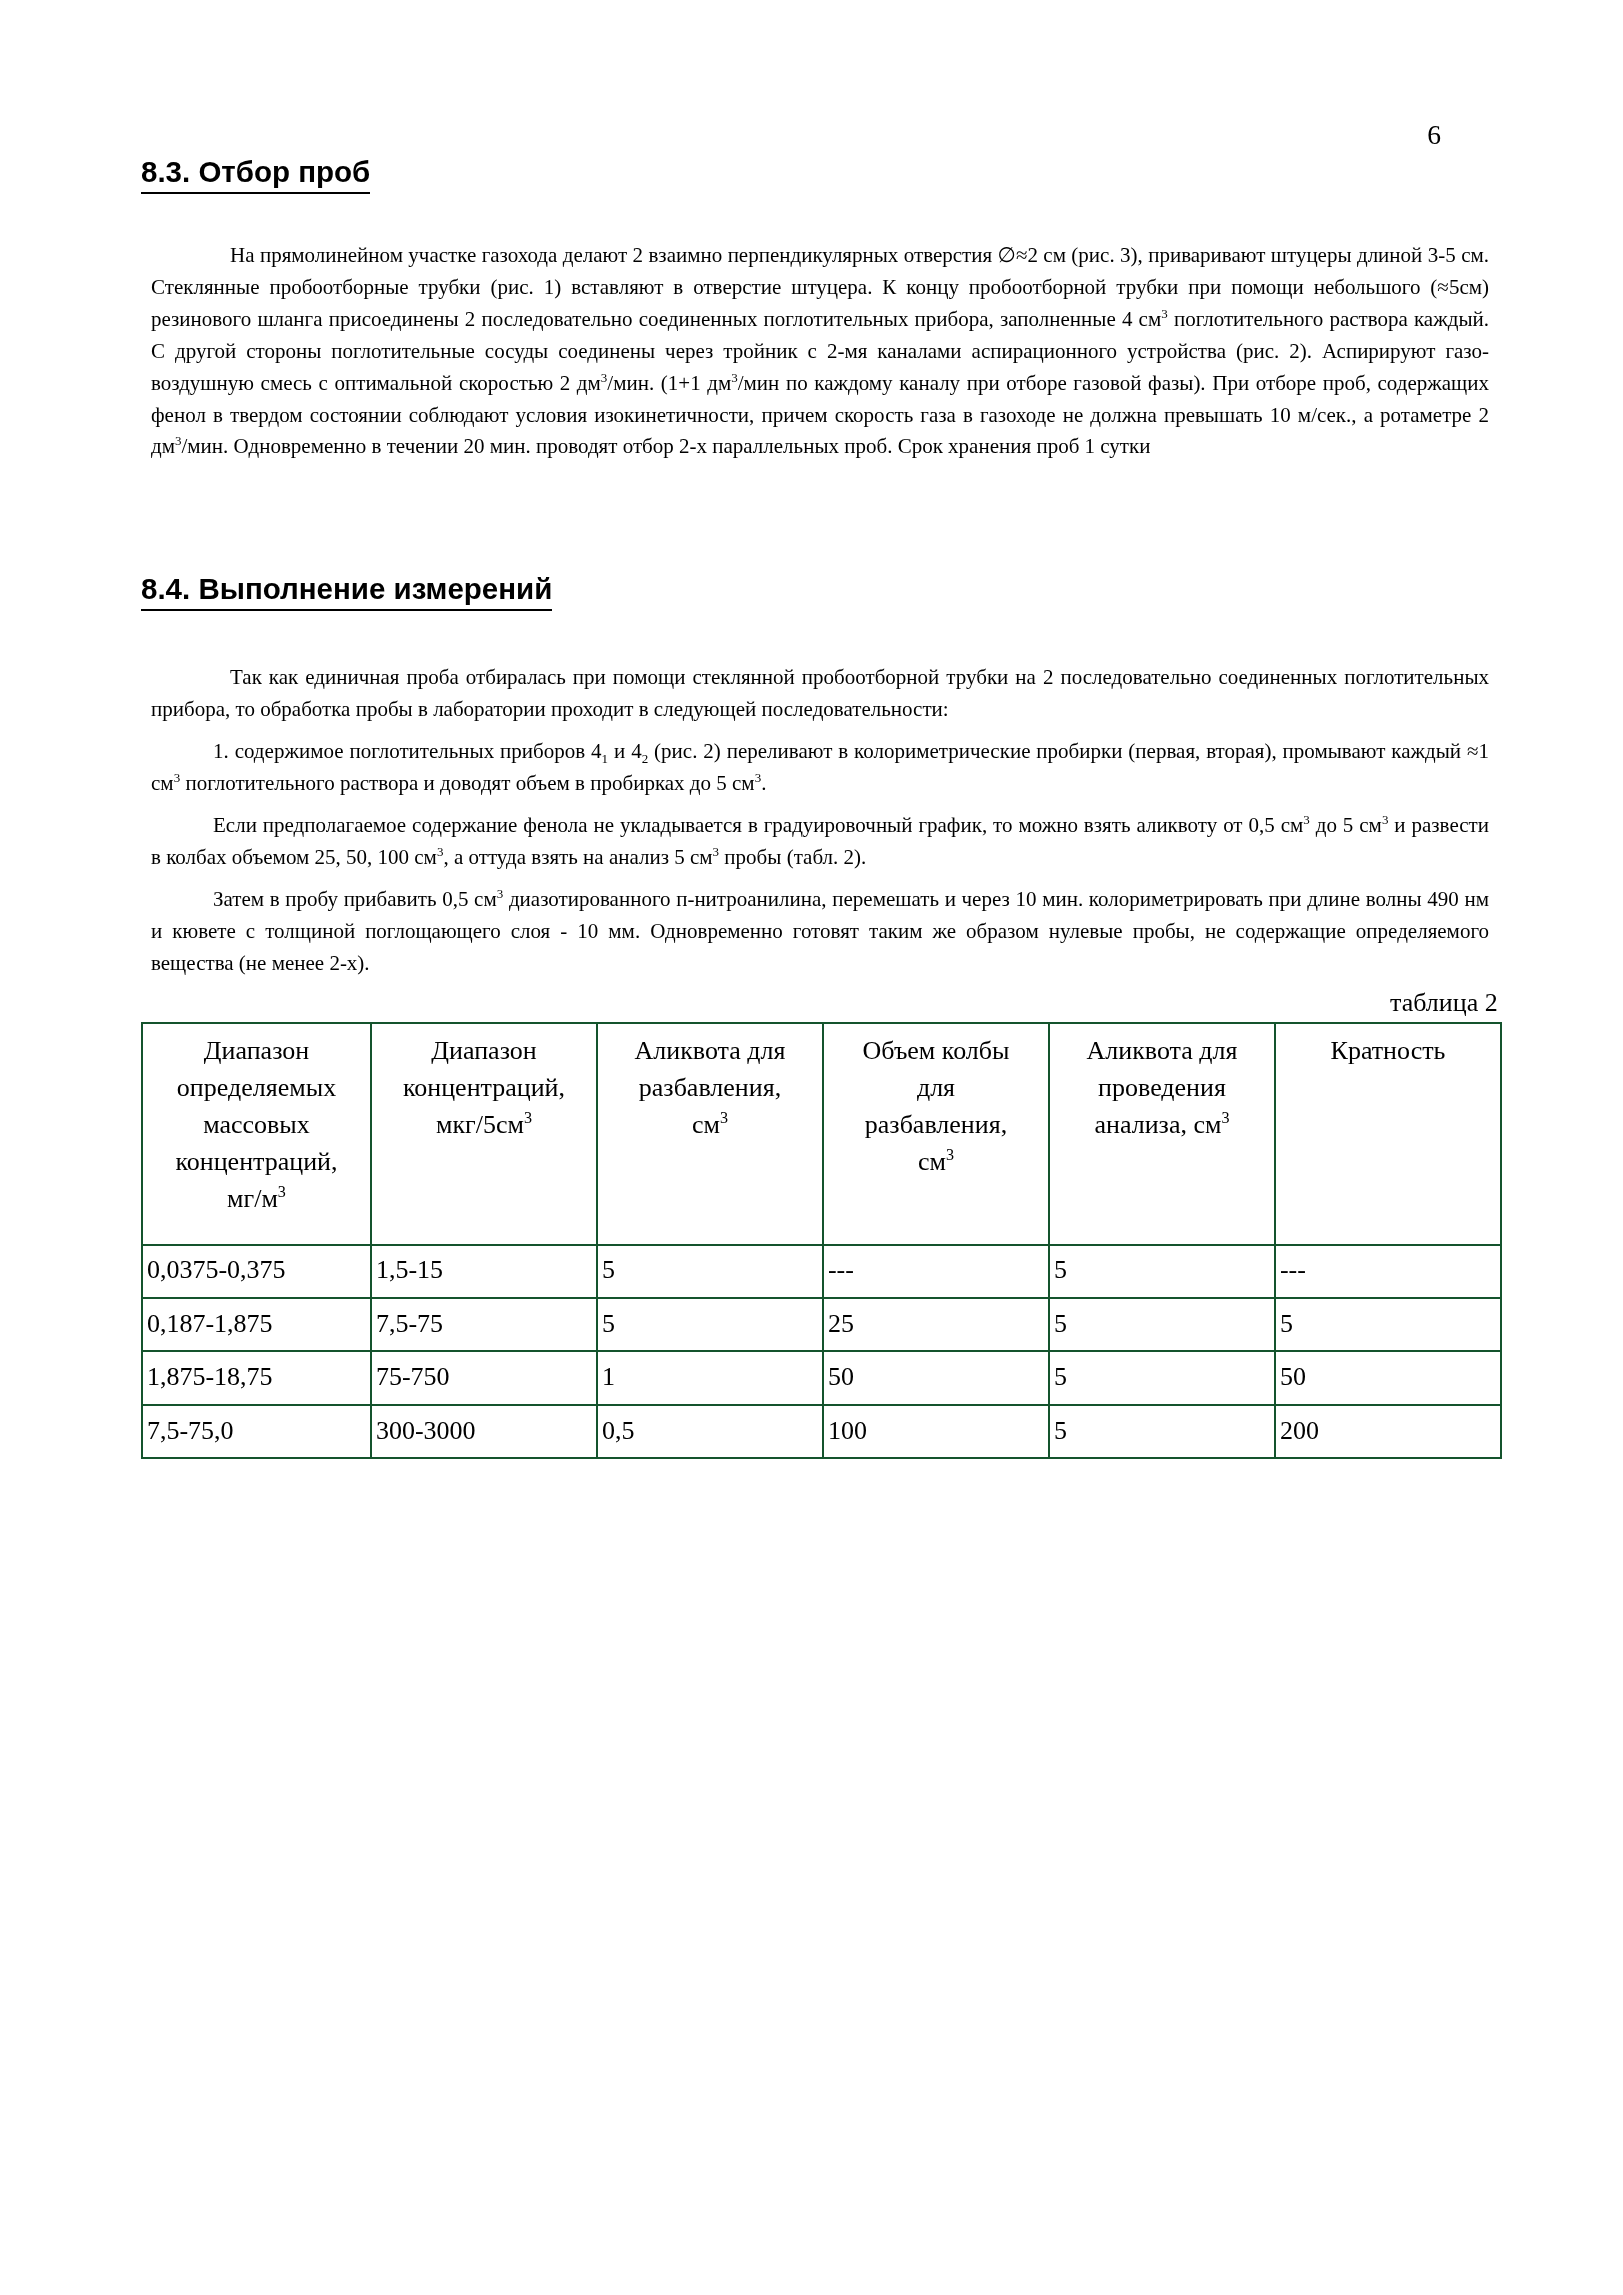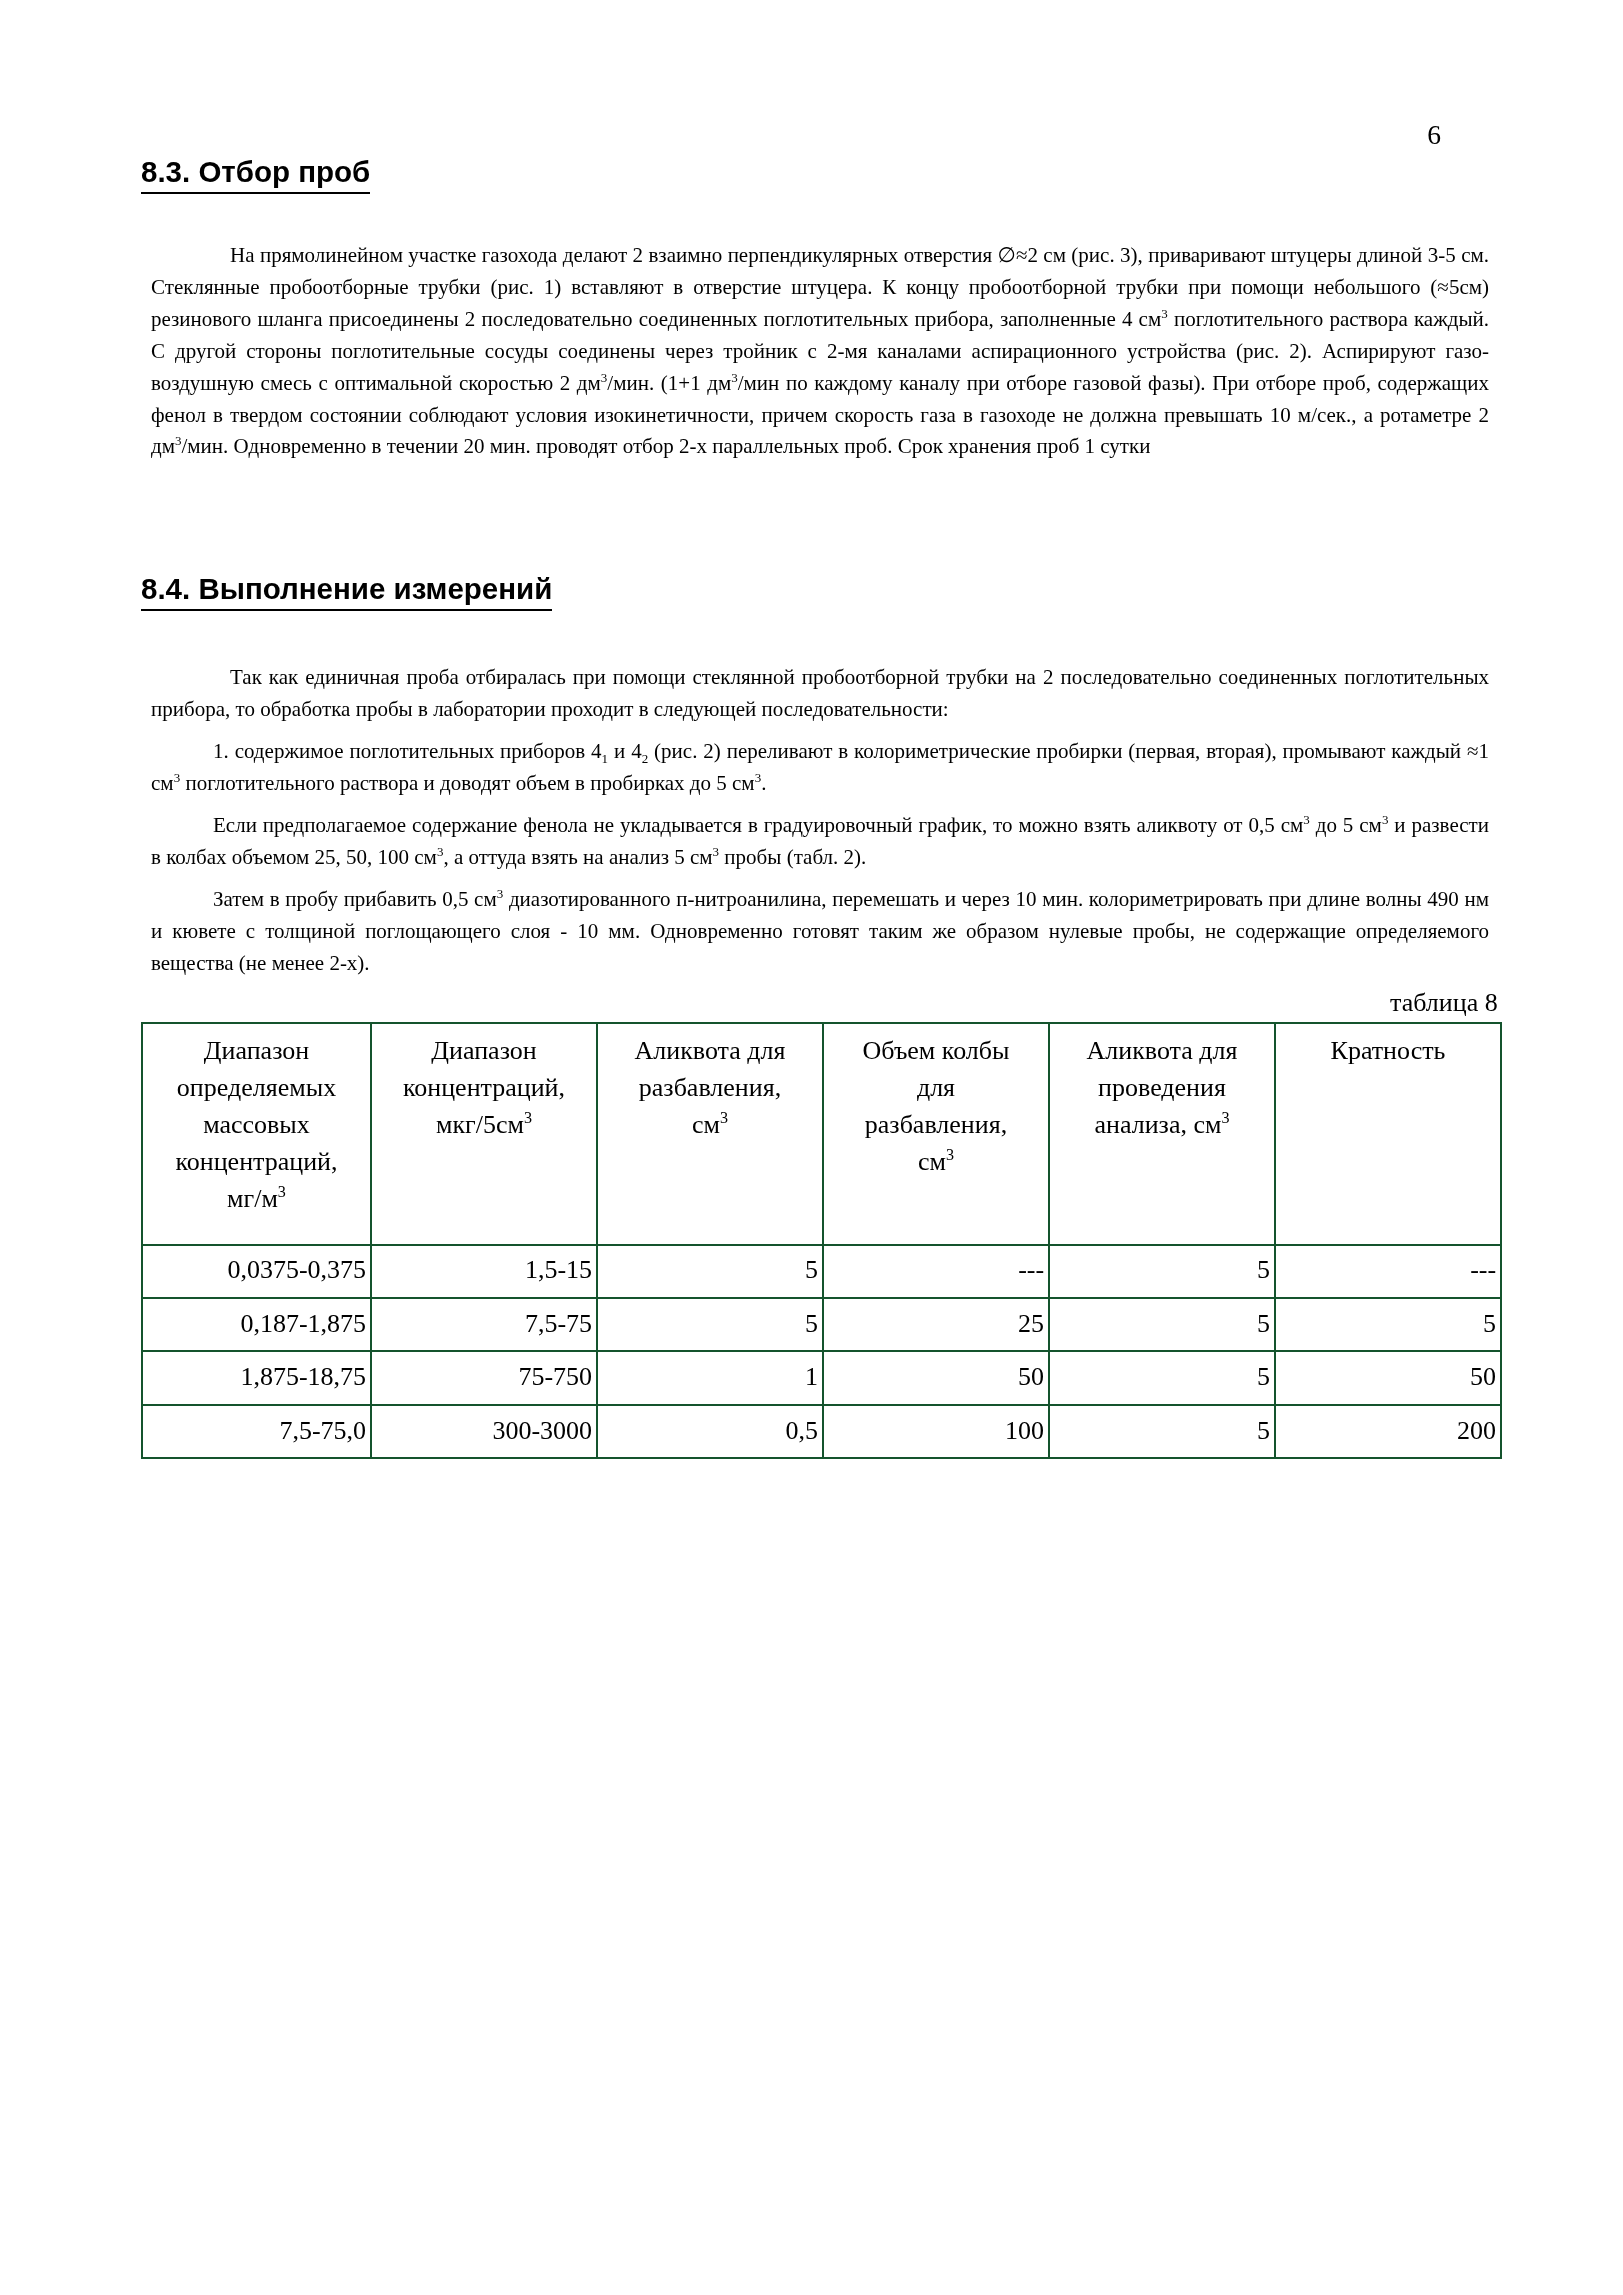--- a/index.html
+++ b/index.html
@@ -93,21 +93,21 @@
     border: 2px solid #14532d;
   }
   table.data-table th {
     font-weight: normal;
     text-align: center;
     vertical-align: top;
     padding: 9.2px 5.2px 26px 5.2px;
     line-height: 1.42;
   }
   table.data-table td {
-    text-align: right;
+    text-align: left;
     vertical-align: middle;
     padding: 6.5px 3.9px 7.9px 3.9px;
     line-height: 1.25;
     height: 37px;
     margin-top: 32px;
   }
   table.data-table .col1 { width: 229px; }
   table.data-table .col2 { width: 226px; }
   table.data-table .col3 { width: 226px; }
   table.data-table .col4 { width: 226px; }
@@ -138,21 +138,21 @@
       <span class="ul">8.4. Выполнение измерений</span>
     </h2>
 
     <div class="gap-after-h84"></div>
 
     <p class="body indent">Так как единичная проба отбиралась при помощи стеклянной пробоотборной трубки на 2 последовательно соединенных поглотительных прибора, то обработка пробы в лаборатории проходит в следующей последовательности:</p>
     <p class="body indent-small">1. содержимое поглотительных приборов 4<sub>1</sub> и 4<sub>2</sub> (рис. 2) переливают в колориметрические пробирки (первая, вторая), промывают каждый ≈1 см<sup>3</sup> поглотительного раствора и доводят объем в пробирках до 5 см<sup>3</sup>.</p>
     <p class="body indent-small">Если предполагаемое содержание фенола не укладывается в градуировочный график, то можно взять аликвоту от 0,5 см<sup>3</sup> до 5 см<sup>3</sup> и развести в колбах объемом 25, 50, 100 см<sup>3</sup>, а оттуда взять на анализ 5 см<sup>3</sup> пробы (табл. 2).</p>
     <p class="body indent-small">Затем в пробу прибавить 0,5 см<sup>3</sup> диазотированного п-нитроанилина, перемешать и через 10 мин. колориметрировать при длине волны 490 нм и кювете с толщиной поглощающего слоя - 10 мм. Одновременно готовят таким же образом нулевые пробы, не содержащие определяемого вещества (не менее 2-х).</p>
 
-    <div class="table-caption">таблица 8</div>
+    <div class="table-caption">таблица 2</div>
 
     <table class="data-table">
       <colgroup>
         <col class="col1">
           <col class="col2">
           <col class="col3">
         <col class="col4">
           <col class="col5">
           <col class="col6">
       </colgroup>

